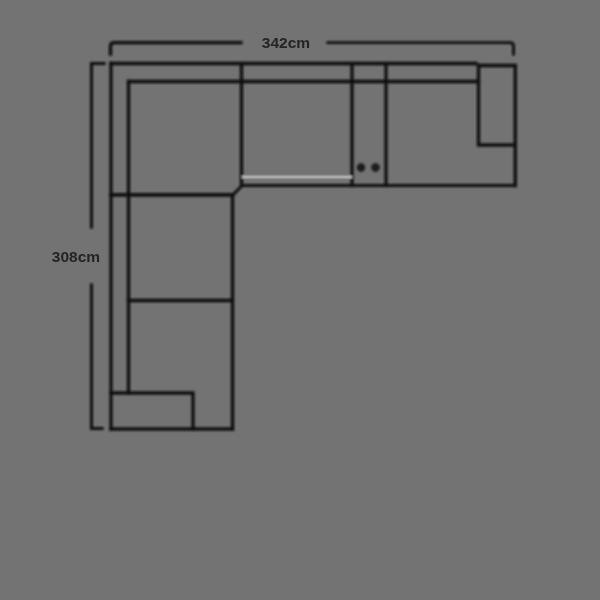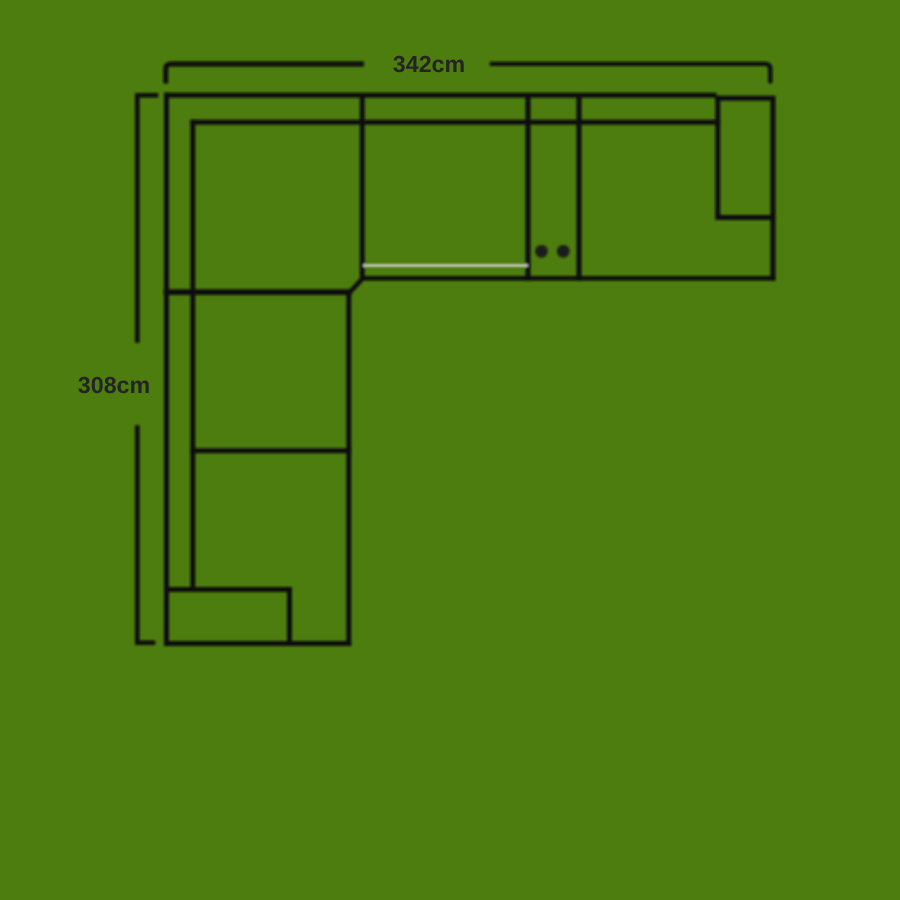--- a/index.html
+++ b/index.html
@@ -1,16 +1,16 @@
 <!DOCTYPE html>
 <html><head>
 <meta charset="utf-8">
 <style>
   html,body{margin:0;padding:0;background:#ffffff;}
-  .wrap{width:600px;height:600px;position:relative;background:#4d7c0f;}
+  .wrap{width:600px;height:600px;position:relative;background:#737373;}
   text{font-family:"Liberation Sans",sans-serif;font-weight:bold;}
 </style>
 </head>
 <body>
 <div class="wrap">
 <svg width="600" height="600" viewBox="0 0 600 600">
   <defs>
         <filter id="soft" x="-5%" y="-5%" width="110%" height="110%">
           <feGaussianBlur stdDeviation="0.8"></feGaussianBlur>
         </filter>

